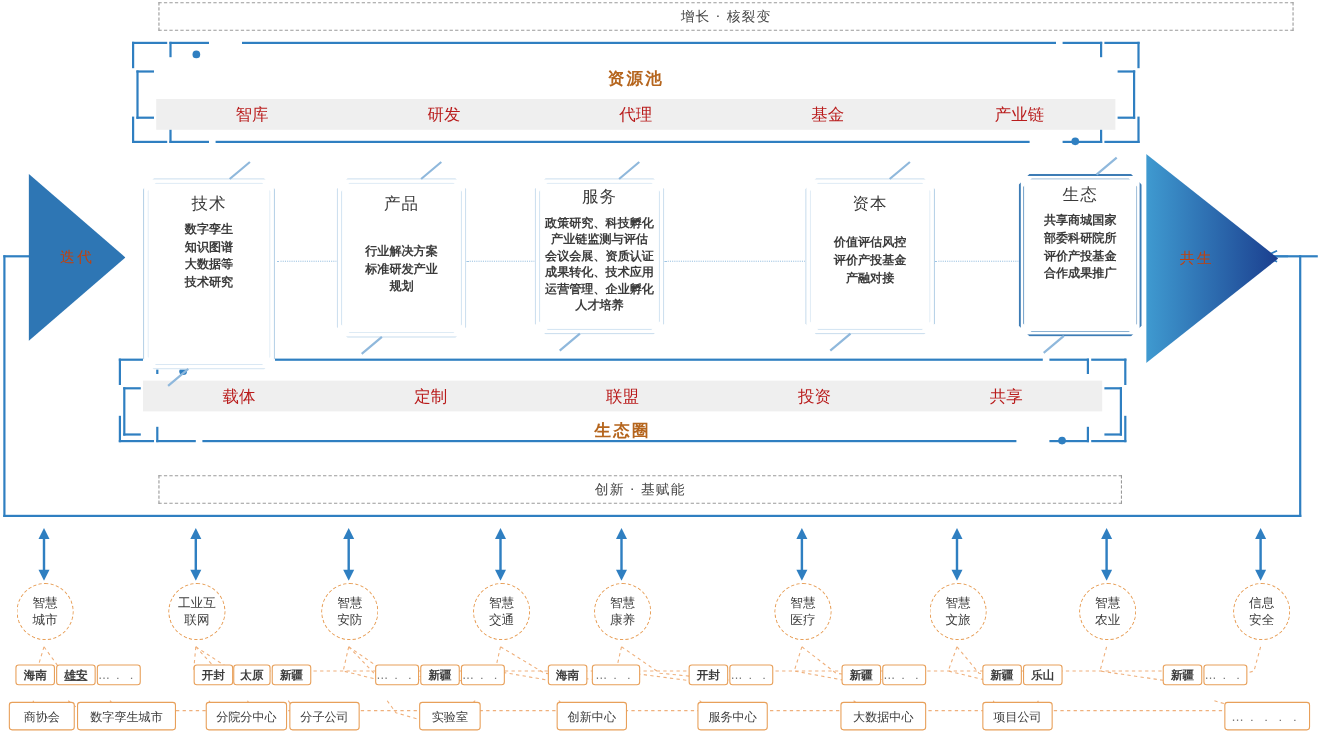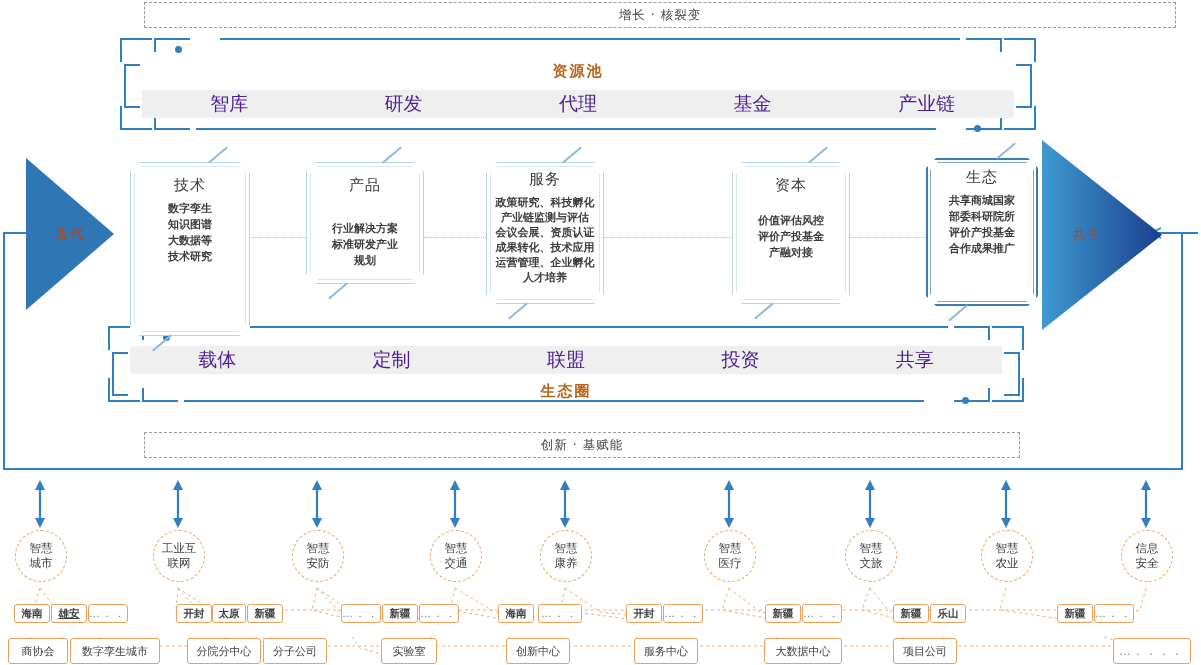--- a/index.html
+++ b/index.html
@@ -30,21 +30,21 @@
   .frame .c-tl{border-right:none;border-bottom:none;}
   .frame .c-tr{border-left:none;border-bottom:none;}
   .frame .c-bl{border-right:none;border-top:none;}
   .frame .c-br{border-left:none;border-top:none;}
   .frame .bkt{position:absolute;width:14px;border:2px solid #2f7fc1;}
   .frame .bkt-l{border-right:none;}
   .frame .bkt-r{border-left:none;}
 
   
   .seg-row{position:absolute;display:flex;background:#efefef;height:28px;align-items:center;}
-  .seg{flex:1;text-align:center;font-size:19px;color:#4c1d95;}
+  .seg{flex:1;text-align:center;font-size:15px;color:#b91c1c;}
   .frame-title{position:absolute;width:100%;text-align:center;font-size:15px;
       font-weight:bold;color:#b5651d;letter-spacing:2px;}
 
   
   .card{position:absolute;background:#fff;}
   .card .oct{position:absolute;inset:0;
       border:1px solid #b9d3e8;
       clip-path:polygon(10px 0,calc(100% - 10px) 0,100% 10px,100% calc(100% - 10px),
                 calc(100% - 10px) 100%,10px 100%,0 calc(100% - 10px),0 10px);}
   .card .oct2{position:absolute;inset:4px;border:1px solid #d6e6f3;
@@ -164,21 +164,21 @@
       <div class="card-title">技术</div>
       <div class="card-lines">
           <div>数字孪生</div>
           <div>知识图谱</div>
           <div>大数据等</div>
           <div>技术研究</div>
         </div>
     </div>
   </div>
 
-  <div class="abs card" id="card-1" style="left:306px;top:162px;width:118px;height:122px">
+  <div class="abs card" id="card-1" style="left:306px;top:162px;width:118px;height:145px">
     <div class="oct"></div>
       <div class="oct2"></div>
     <div class="tick-nw" style="left:74px;top:-8px"></div>
     <div class="tick-se" style="left:20px;bottom:-8px"></div>
     <div class="card-inner">
       <div class="card-title">产品</div>
       <div class="card-lines" style="padding-top:20px">
           <div>行业解决方案</div>
           <div>标准研发产业</div>
           <div>规划</div>

